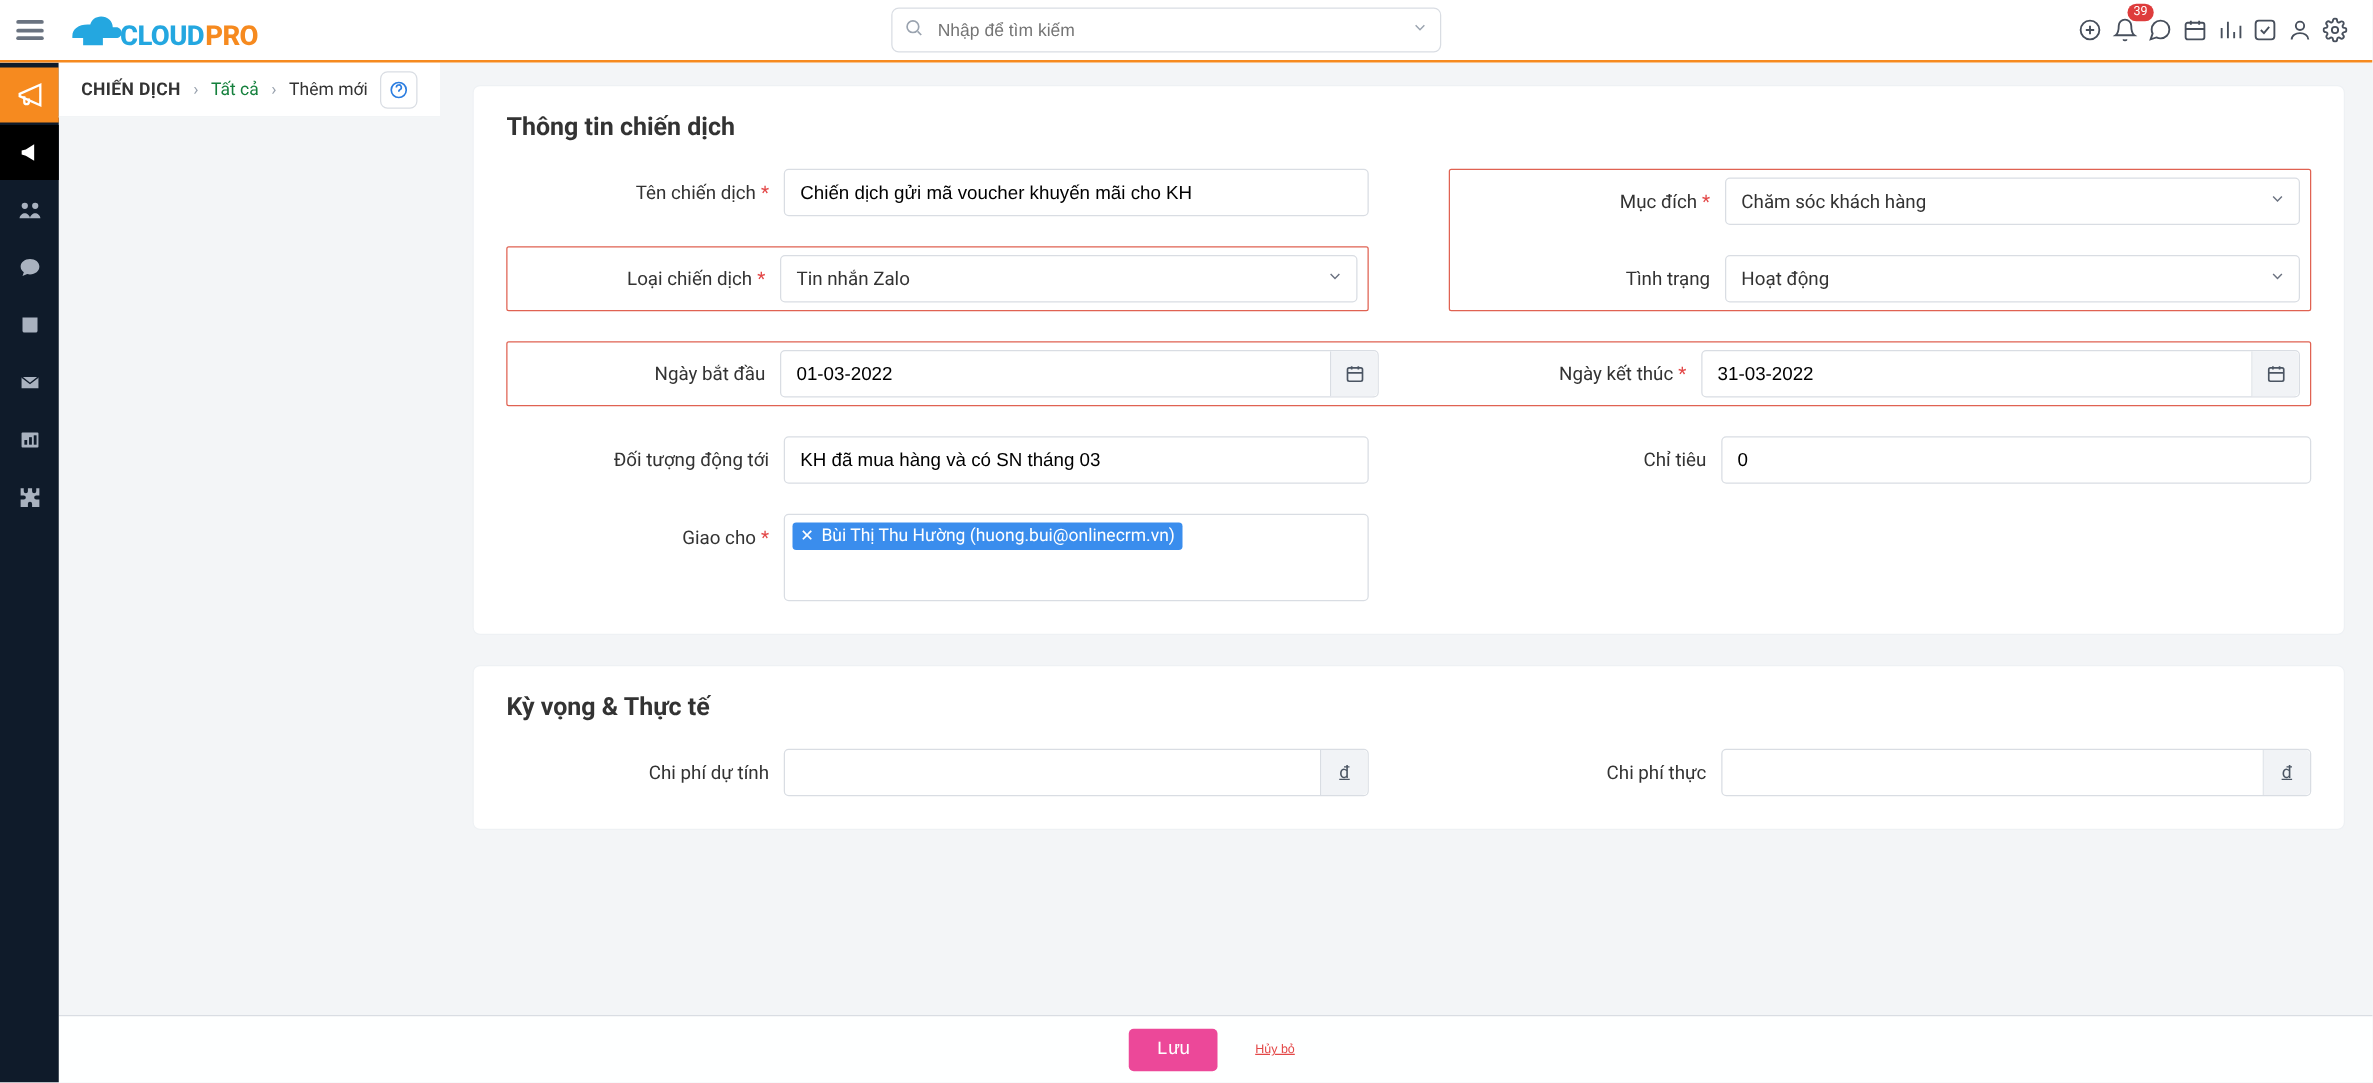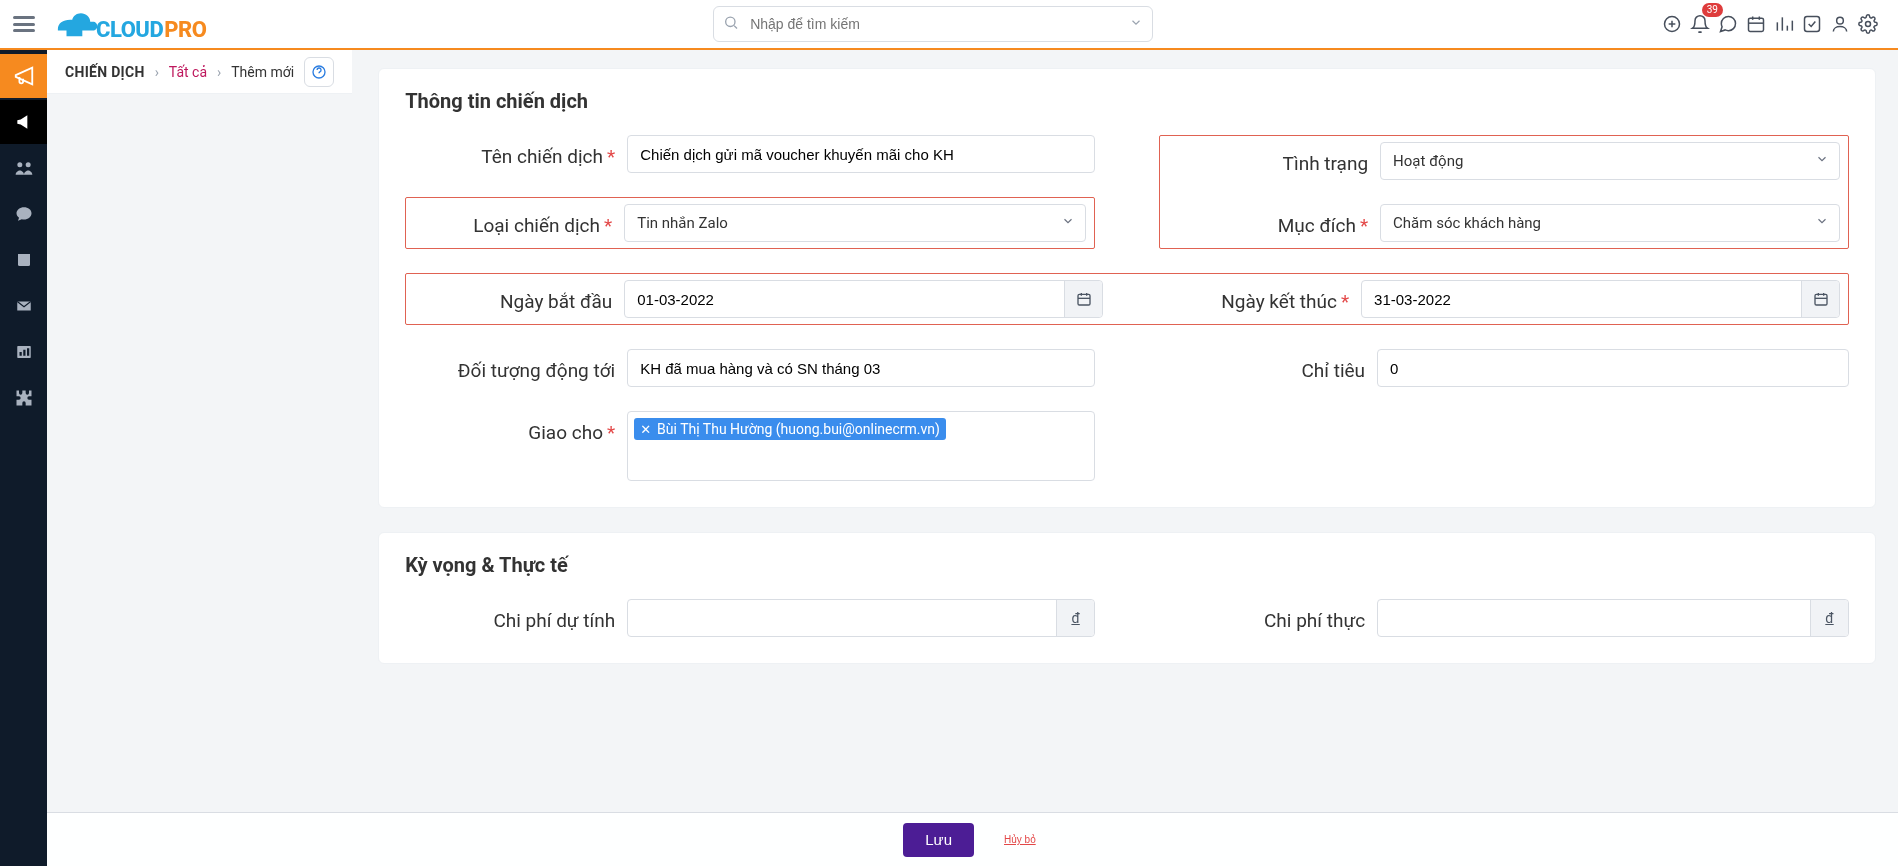--- a/index.html
+++ b/index.html
@@ -37,43 +37,43 @@
     
     .layout{display:flex;flex:1;min-height:0;}
     .sidebar{width:47px;background:#0f1b2a;display:flex;flex-direction:column;align-items:center;padding-top:4px;gap:2px;}
     .sidebar .sicon{width:47px;height:44px;display:flex;align-items:center;justify-content:center;color:#a9b2bf;cursor:pointer;}
     .sidebar .sicon.active-orange{background:var(--orange);color:#fff;}
     .sidebar .sicon.active-dark{background:#000;color:#fff;}
     .main{flex:1;display:flex;flex-direction:row;min-width:0;}
     .breadcrumb{height:44px;background:#fff;border-bottom:1px solid var(--light);display:flex;align-items:center;padding:0 18px;gap:10px;}
     .breadcrumb .bc-title{font-weight:700;letter-spacing:.3px;}
     .breadcrumb .sep{color:#9aa3af;}
-    .breadcrumb a{color:#be185d;text-decoration:none;}
+    .breadcrumb a{color:#15803d;text-decoration:none;}
     .help{margin-left:auto;width:30px;height:30px;border:1px solid var(--border);border-radius:6px;display:flex;align-items:center;justify-content:center;color:#2b7de0;cursor:pointer;}
     .content{flex:1;overflow:auto;padding:18px 22px 80px 26px;}
     .panel{background:#fff;border:1px solid var(--light);border-radius:6px;padding:20px 26px 26px;margin-bottom:24px;}
     .panel h2{margin:0 0 22px 0;font-size:20px;font-weight:700;}
     .grid{display:grid;grid-template-columns:1fr 1fr;column-gap:64px;row-gap:24px;}
     .row{display:flex;align-items:flex-start;gap:12px;}
-    .lbl{width:210px;text-align:right;padding-top:10px;color:#333;font-size:19px;}
+    .lbl{width:210px;text-align:right;padding-top:10px;color:#333;font-size:15px;}
     .req{color:var(--red);margin-left:4px;}
     .fld{flex:1;}
     .input, .select, .date, .money{width:100%;height:38px;border:1px solid var(--border);border-radius:4px;display:flex;align-items:center;position:relative;background:#fff;}
     .input input{border:none;outline:none;width:100%;padding:0 12px;font-size:15px;background:transparent;}
     .select{padding:0 34px 0 12px;font-size:15px;cursor:pointer;}
     .select .chev{position:absolute;right:10px;top:50%;transform:translateY(-50%);color:#6b7280;}
     .date input{border:none;outline:none;width:100%;padding:0 12px;font-size:15px;background:transparent;}
     .date .cal{position:absolute;right:0;top:0;width:38px;height:100%;display:flex;align-items:center;justify-content:center;background:#f1f3f6;border-left:1px solid var(--border);border-top-right-radius:4px;border-bottom-right-radius:4px;color:#4b5563;}
     .money input{border:none;outline:none;width:100%;padding:0 12px;font-size:15px;background:transparent;}
     .money .unit{position:absolute;right:0;top:0;width:38px;height:100%;display:flex;align-items:center;justify-content:center;background:#f1f3f6;border-left:1px solid var(--border);border-top-right-radius:4px;border-bottom-right-radius:4px;color:#4b5563;text-decoration:underline;}
     .tag-box{min-height:70px;border:1px solid var(--border);border-radius:4px;padding:6px;display:flex;flex-wrap:wrap;align-content:flex-start;}
     .tag{background:var(--tag);color:#fff;border-radius:3px;padding:3px 6px;display:inline-flex;align-items:center;gap:6px;font-size:14px;max-width:100%;}
     .tag .tx{color:#fff;cursor:pointer;font-size:13px;}
     .footer-bar{position:fixed;bottom:0;left:47px;right:0;height:54px;background:#ffffffec;border-top:1px solid var(--border);display:flex;align-items:center;justify-content:center;gap:24px;z-index:30;}
-    .btn-save{background:#4c1d95;color:#fff;border:none;border-radius:4px;height:34px;padding:0 22px;font-size:15px;cursor:pointer;}
+    .btn-save{background:#ec4899;color:#fff;border:none;border-radius:4px;height:34px;padding:0 22px;font-size:15px;cursor:pointer;font-family:Liberation Mono, monospace;}
     .btn-cancel{background:none;border:none;color:var(--red);font-size:10px;cursor:pointer;text-decoration:underline;}
     
     .hl-group{border:1.5px solid var(--hl);border-radius:2px;padding:6px 8px;}
     .hl-cell{display:flex;align-items:flex-start;gap:12px;}
     .span2{grid-column:1 / span 2;}
     .truncate{white-space:nowrap;overflow:hidden;text-overflow:ellipsis;}
   </style>
 </head>
 <body>
 
@@ -246,35 +246,35 @@
             <div class="fld">
               <div class="input">
                 <input value="Chiến dịch gửi mã voucher khuyến mãi cho KH" style="">
               </div>
             </div>
           </div>
 
           <div style="grid-row:span 2;">
             <div class="hl-group" style="display:flex;flex-direction:column;gap:24px;">
               <div class="hl-cell">
-                <div class="lbl" style="width:200px"><span>Tình trạng</span></div>
+                <div class="lbl" style="width:200px"><span>Mục đích</span><span class="req">*</span></div>
                 <div class="fld">
                   <div class="select">
-                    <span>Hoạt động</span>
+                    <span>Chăm sóc khách hàng</span>
                     <span class="chev"><svg width="14" height="14" viewBox="0 0 24 24" fill="none" stroke="currentColor" stroke-width="2">
                           <polyline points="6 9 12 15 18 9"></polyline>
                         </svg></span>
                   </div>
                 </div>
               </div>
               <div class="hl-cell">
-                <div class="lbl" style="width:200px"><span>Mục đích</span><span class="req">*</span></div>
+                <div class="lbl" style="width:200px"><span>Tình trạng</span></div>
                 <div class="fld">
                   <div class="select">
-                    <span>Chăm sóc khách hàng</span>
+                    <span>Hoạt động</span>
                     <span class="chev"><svg width="14" height="14" viewBox="0 0 24 24" fill="none" stroke="currentColor" stroke-width="2">
                           <polyline points="6 9 12 15 18 9"></polyline>
                         </svg></span>
                   </div>
                 </div>
               </div>
             </div>
           </div>
 
           <div>

